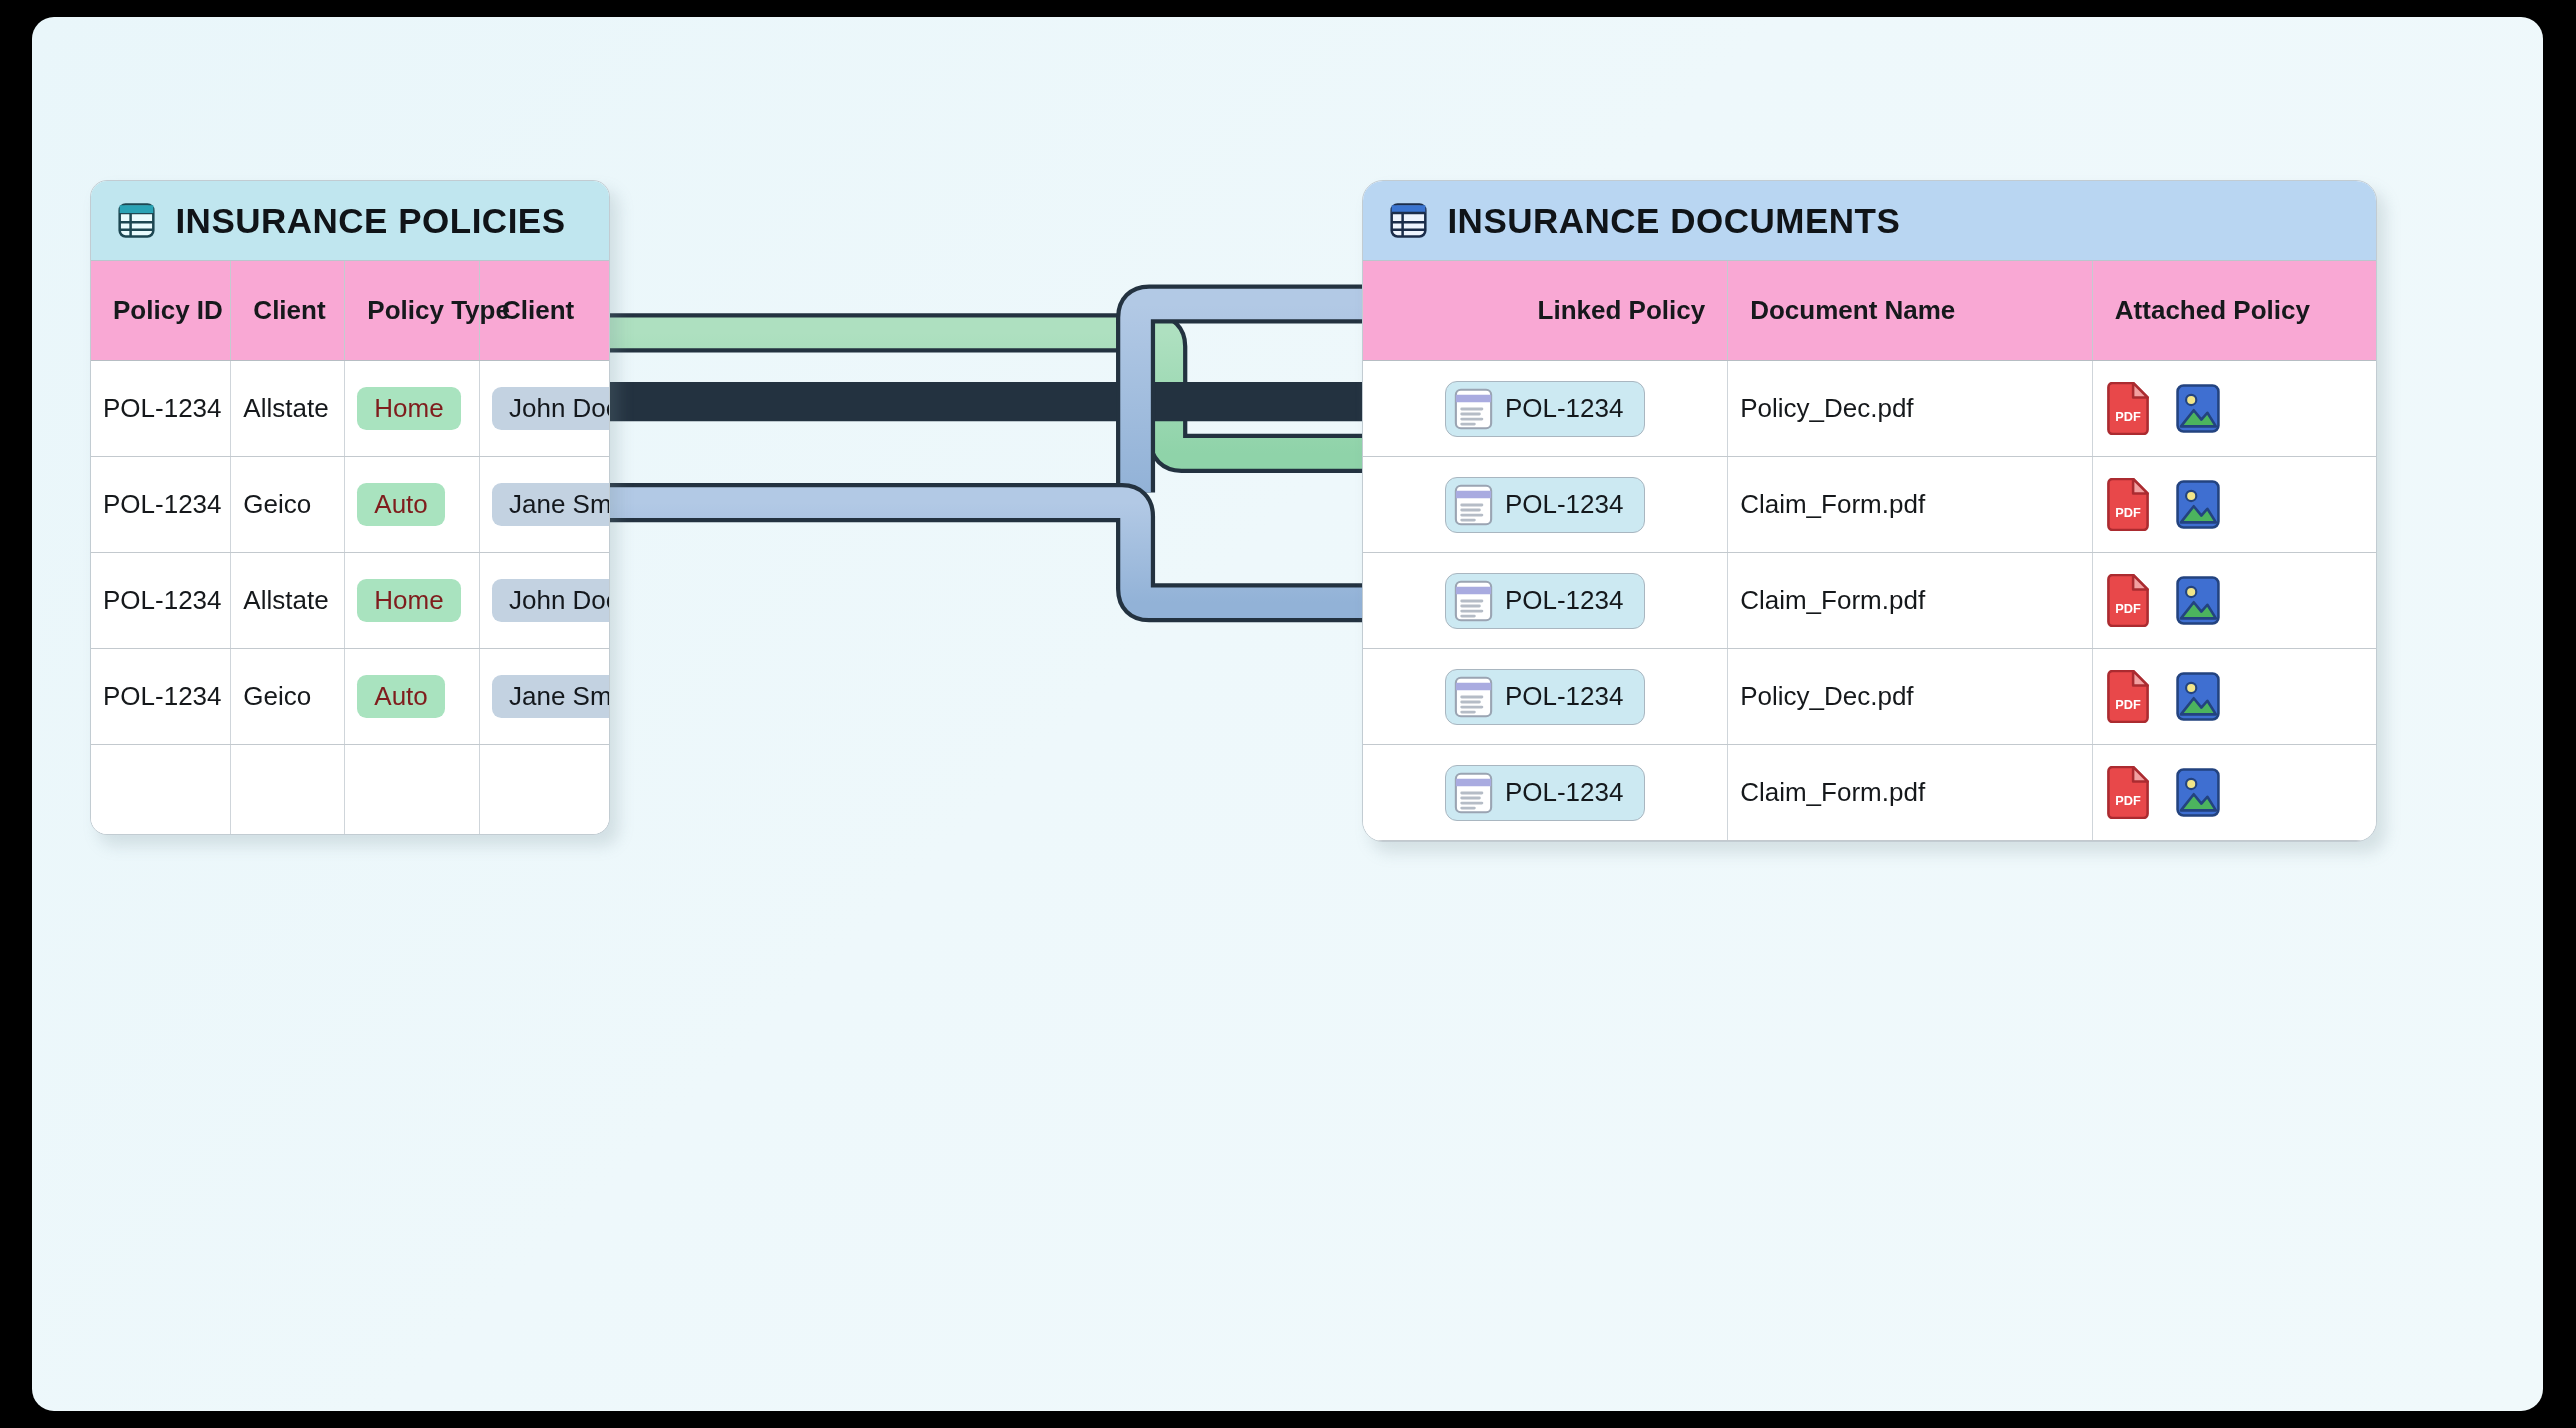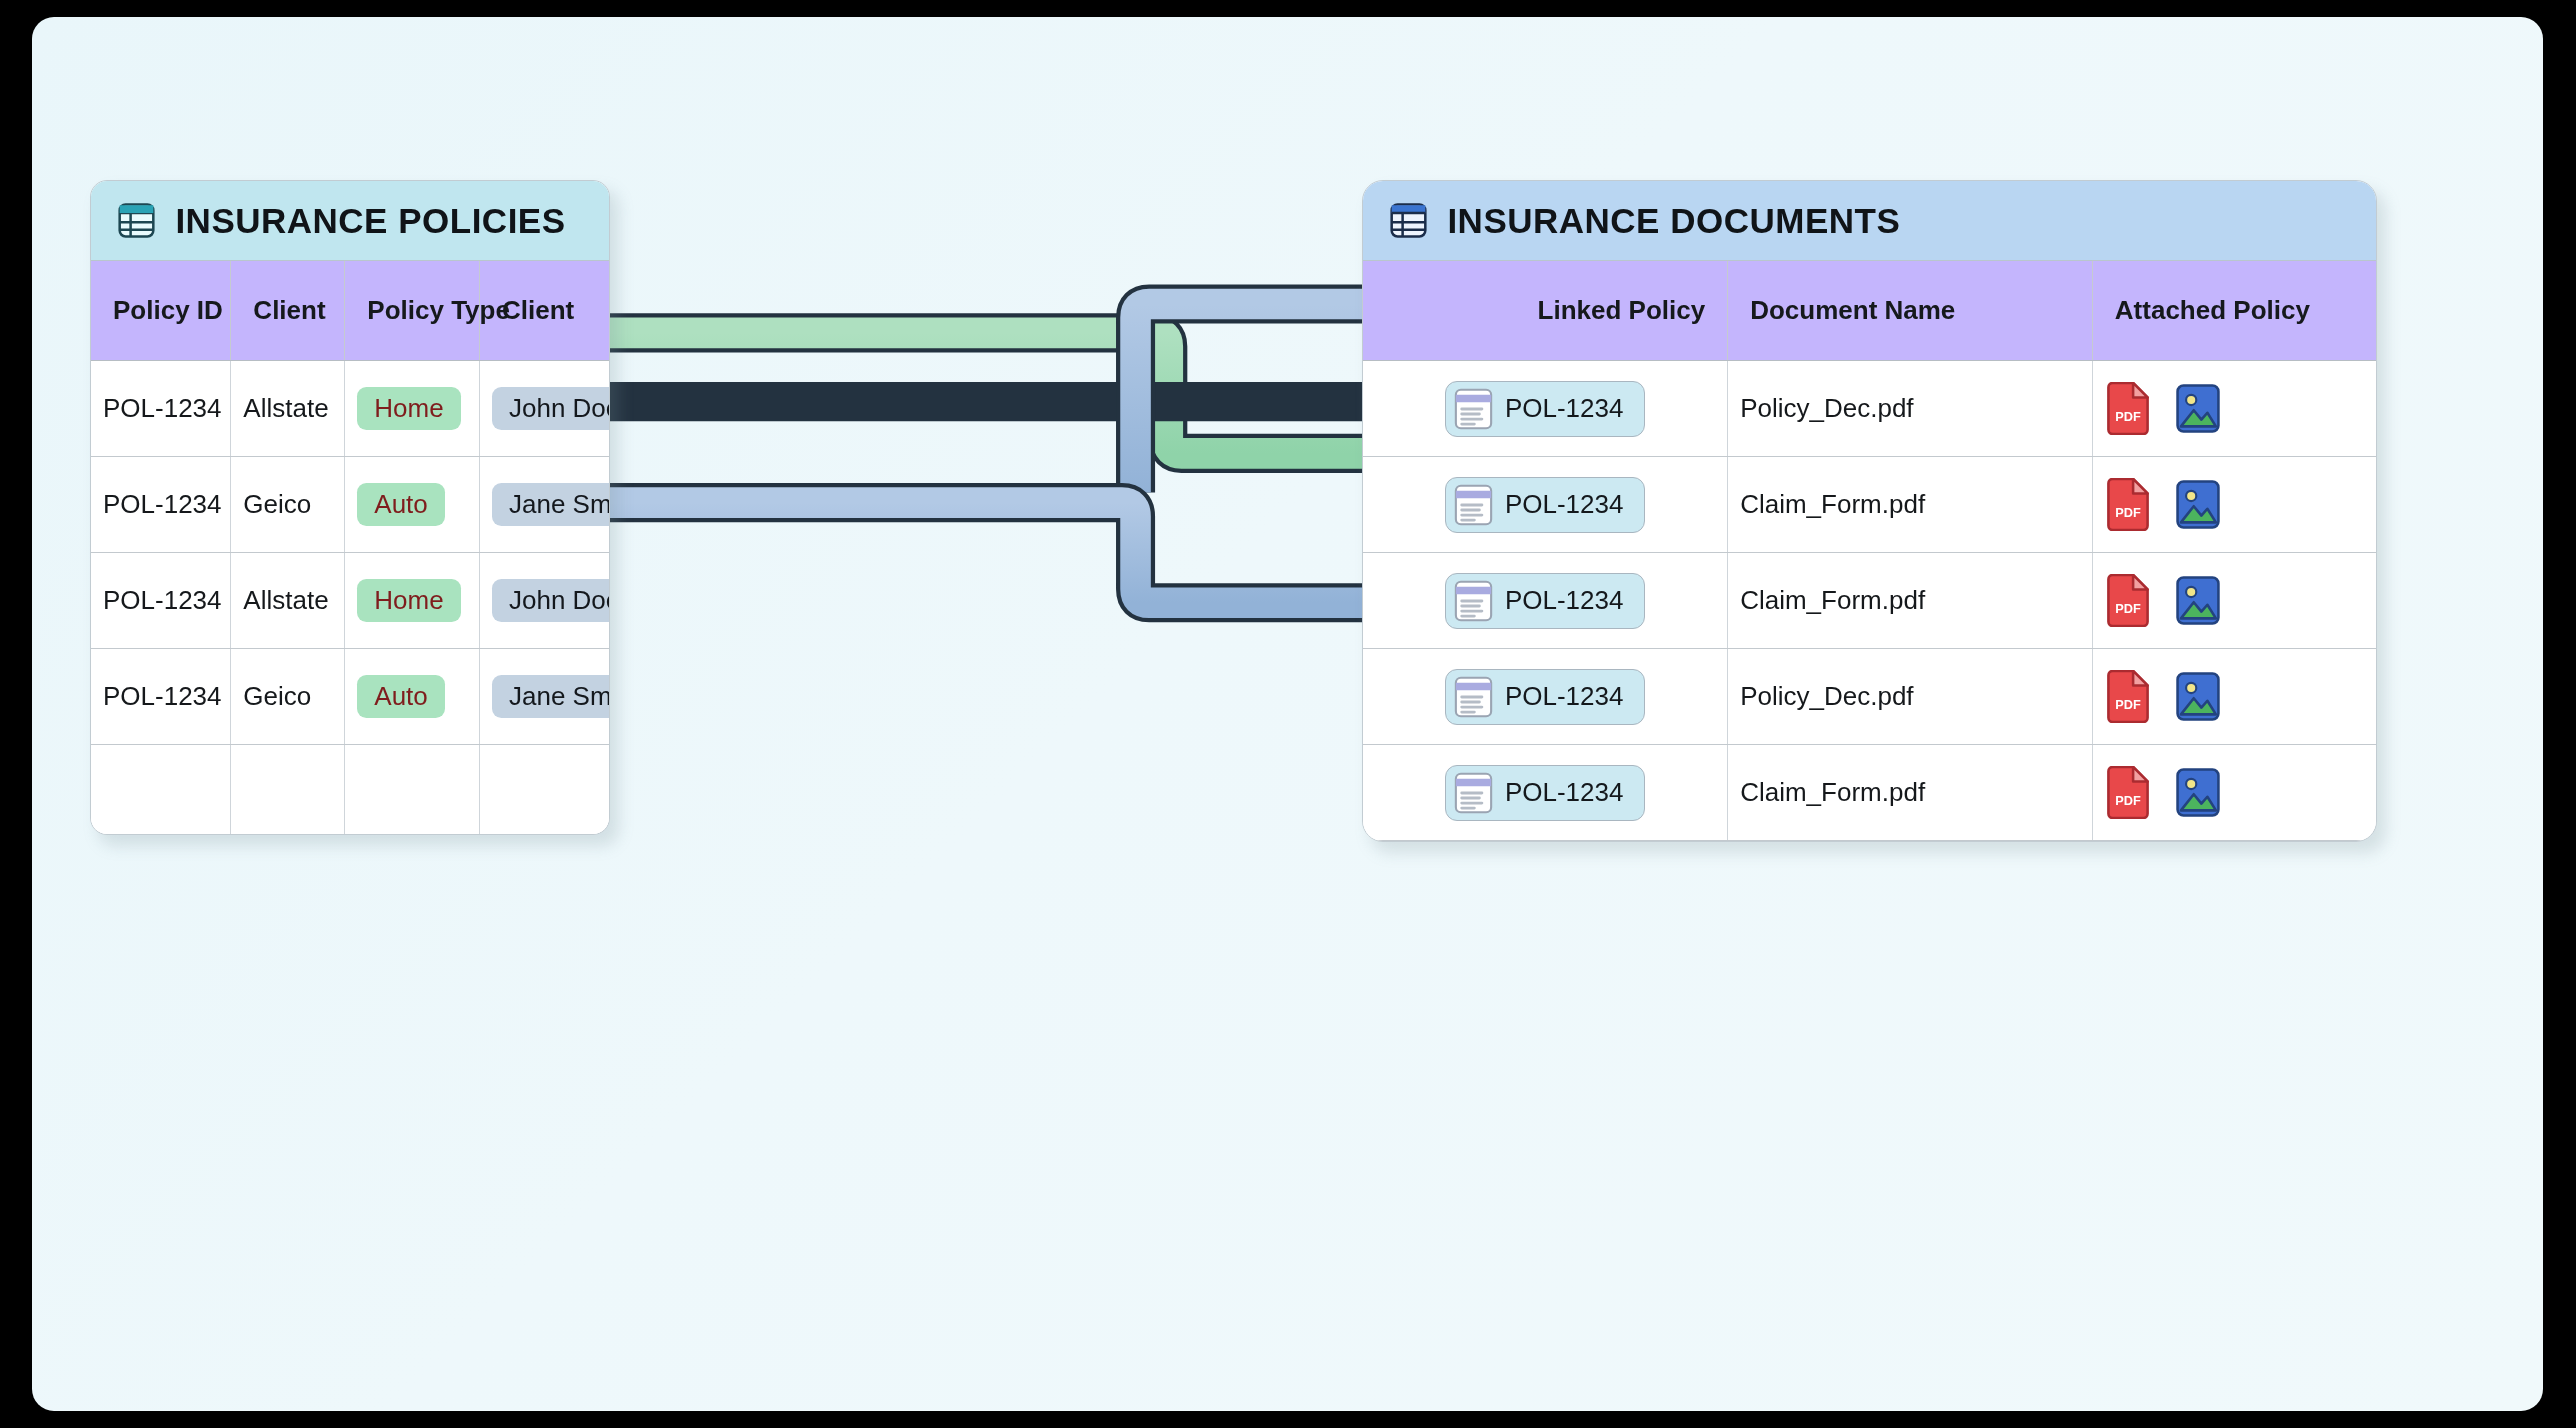--- a/index.html
+++ b/index.html
@@ -63,21 +63,21 @@
   
   .grid-icon { width: 37px; height: 37px; flex: 0 0 auto; display: block; }
 
   
   table.tbl {
     width: 100%;
     border-collapse: collapse;
     table-layout: fixed;
   }
   table.tbl th {
-    background: #c4b5fd;
+    background: #f9a8d4;
     font-size: 26px;
     font-weight: 700;
     color: #16191c;
     text-align: left;
     padding: 34px 22px;
     height: 71px;
     border-right: 0.8px solid #c5cbd0;
     border-bottom: 0.8px solid #b6bdc3;
     white-space: nowrap;
   }

